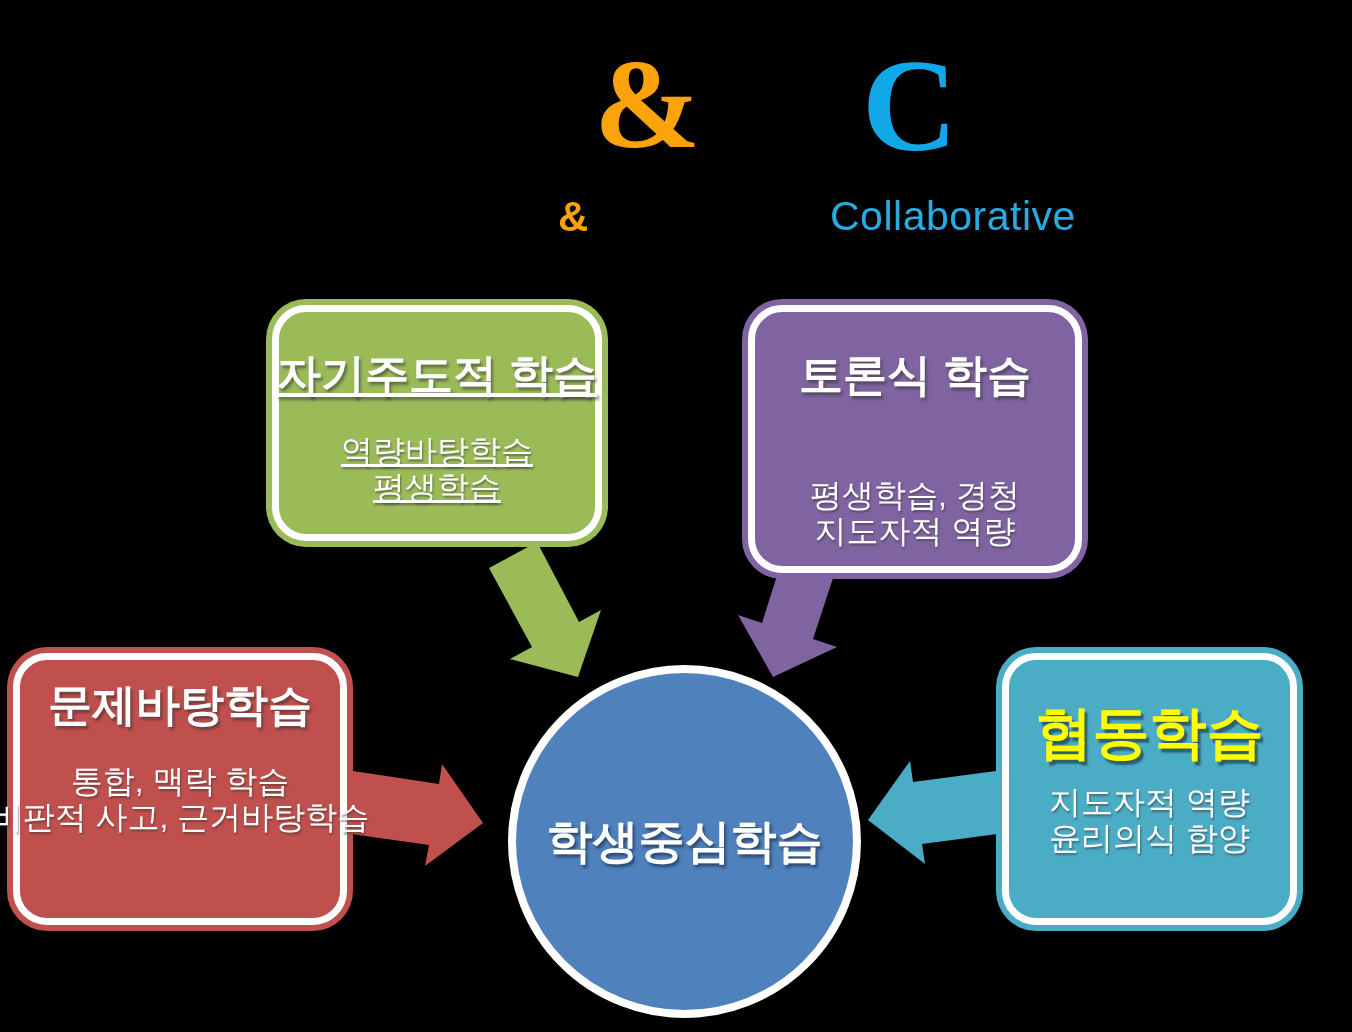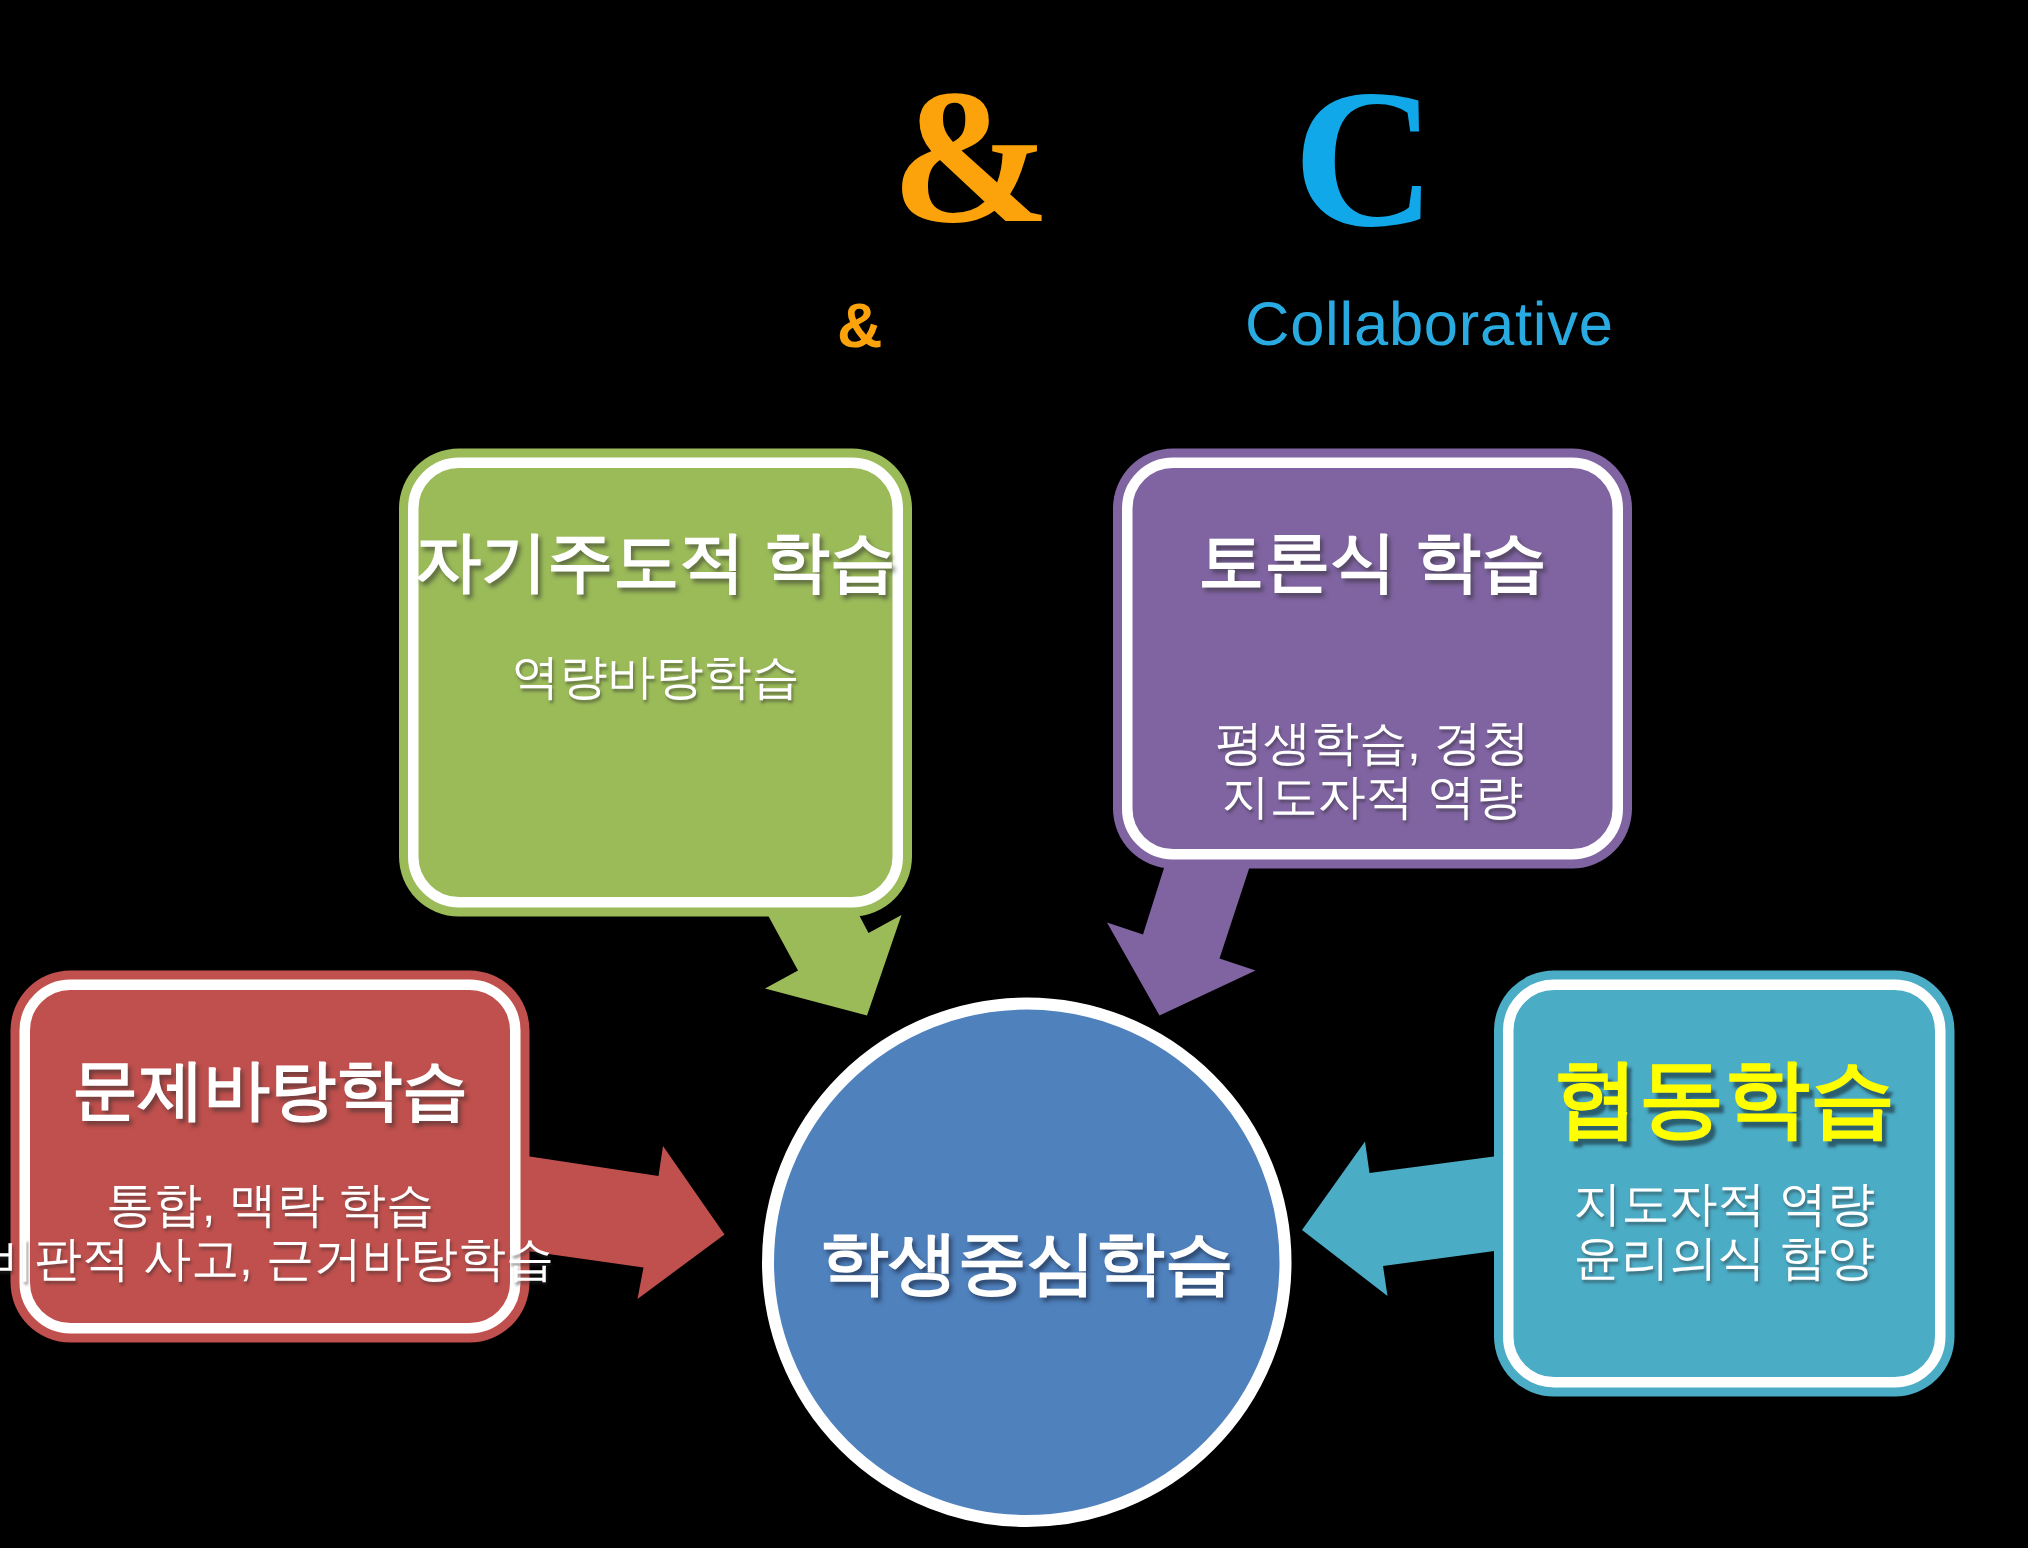--- a/index.html
+++ b/index.html
@@ -14,23 +14,23 @@
   .small-line{position:absolute;top:196px;line-height:1;}
   .amp-small{left:558px;font-size:42px;font-weight:bold;}
   .collab{left:830px;font-size:41px;letter-spacing:0.5px;}
   
   .arrow-layer{position:absolute;left:0;top:0;width:1352px;height:1032px;}
   
   .box{
     position:absolute;box-sizing:border-box;border:7px solid #fff;border-radius:34px;
     display:flex;flex-direction:column;align-items:center;text-align:center;color:#fff;
   }
-  .box-self{left:272px;top:305px;width:330px;height:300px;padding-top:38px;box-shadow:0 0 0 6px #9BBB59;}
+  .box-self{left:272px;top:305px;width:330px;height:236px;padding-top:38px;box-shadow:0 0 0 6px #9BBB59;text-decoration:underline;}
   .box-disc{left:748px;top:305px;width:334px;height:268px;padding-top:38px;box-shadow:0 0 0 6px #8064A2;gap:44px;}
-  .box-prob{left:13px;top:653px;width:334px;height:236px;padding-top:42px;box-shadow:0 0 0 6px #C0504D;}
+  .box-prob{left:13px;top:653px;width:334px;height:272px;padding-top:20px;box-shadow:0 0 0 6px #C0504D;}
   .box-coop{left:1002px;top:653px;width:295px;height:272px;padding-top:40px;box-shadow:0 0 0 6px #4BACC6;}
   .box-title{
     font-size:44px;font-weight:bold;line-height:1.15;white-space:nowrap;
     text-shadow:2px 3px 3px rgba(45,45,45,0.55);
   }
   .box-coop .box-title{font-size:57px;text-shadow:3px 4px 2px rgba(40,85,100,0.9);}
   .box-lines{margin-top:32px;font-size:32px;line-height:36px;
     text-shadow:1px 2px 2px rgba(45,45,45,0.5);}
   .box-coop .box-lines{margin-top:18px;}
   .box-line{white-space:nowrap;}
@@ -59,20 +59,21 @@
     <polygon points="489,568 532,647 510,659 578,677 601,610 579,622 537,542" fill="#9BBB59"></polygon>
     <polygon points="786,547 762,623 738,615 773,677 837,647 813,639 838,563" fill="#8064A2"></polygon>
     <polygon points="330,831 429,845 425,866 483,823 442,764 439,784 340,769" fill="#C0504D"></polygon>
     <polygon points="1011,769 913,782 910,761 868,820 925,864 922,844 1019,831" fill="#4BACC6"></polygon>
   </svg>
 
   <div class="box box-self" style="background-color: rgb(155, 187, 89);">
     <div class="box-title" style="color: rgb(255, 255, 255);">자기주도적 학습</div>
     <div class="box-lines">
       <div class="box-line">역량바탕학습</div>
+      <div class="box-line">평생학습</div>
     </div>
   </div>
 
   <div class="box box-disc" style="background-color: rgb(128, 100, 162);">
     <div class="box-title" style="color: rgb(255, 255, 255);">토론식 학습</div>
     <div class="box-lines">
       <div class="box-line">평생학습, 경청</div>
       <div class="box-line">지도자적 역량</div>
     </div>
   </div>

